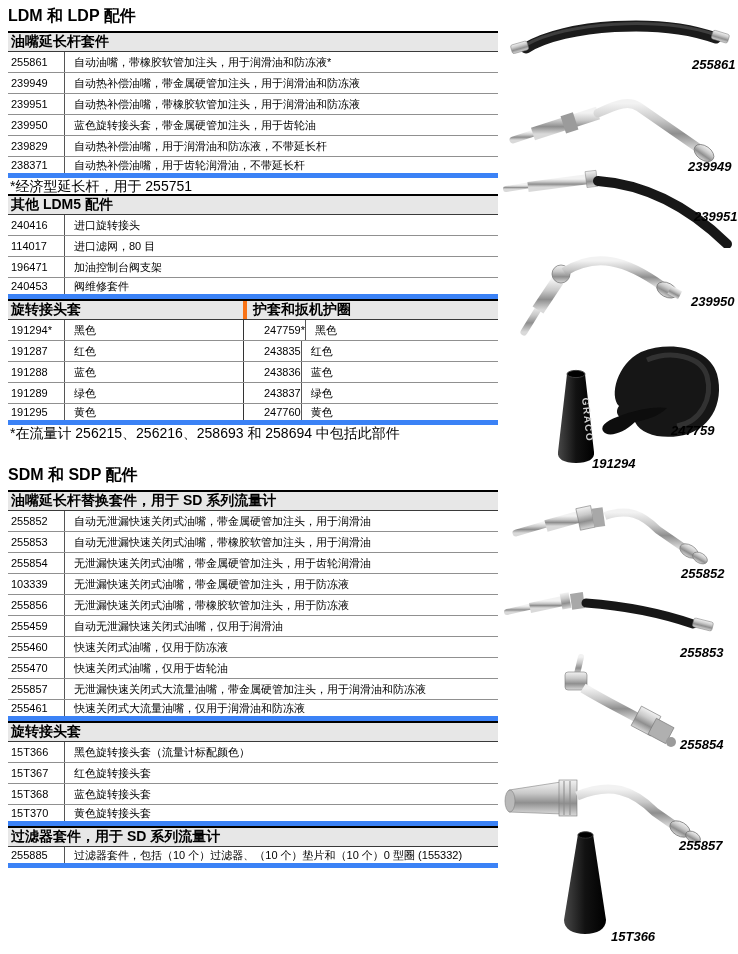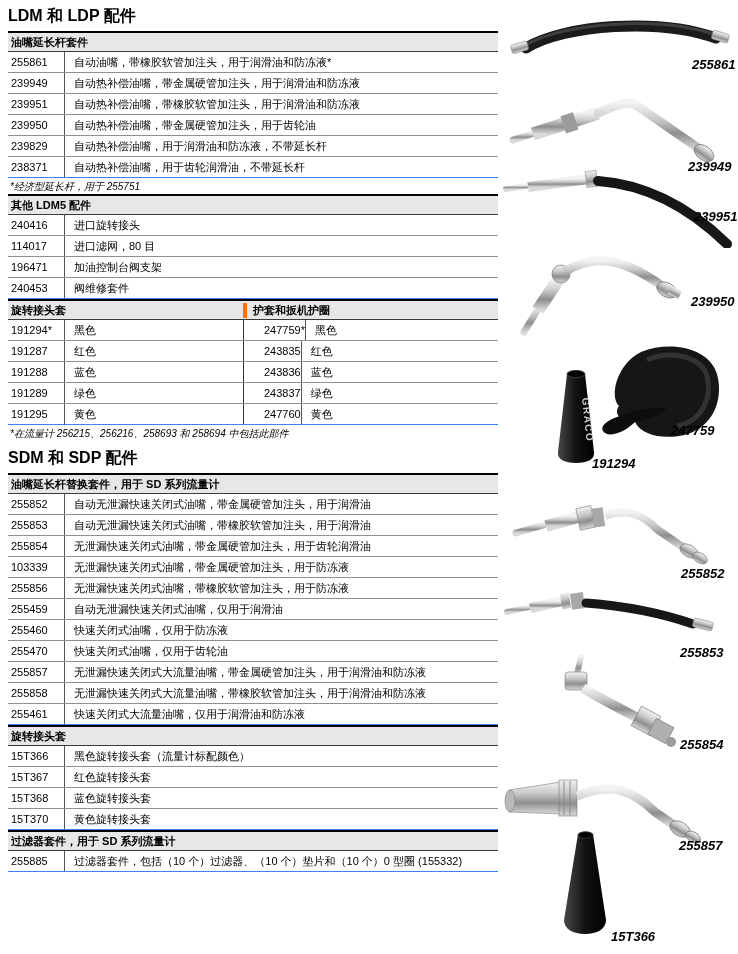--- a/index.html
+++ b/index.html
@@ -1,30 +1,30 @@
 <!DOCTYPE html>
 <html><head>
 <meta charset="utf-8">
 <style>
   * { box-sizing: border-box; }
   html,body { margin:0; padding:0; background:#fff; }
   body { font-family:"Liberation Sans","DejaVu Sans",sans-serif; color:#000; }
   .page { position:relative; width:738px; height:954px; background:#fff; overflow:hidden; }
   .leftcol { position:absolute; left:8px; top:6px; width:490px; }
   .title { font-size:16px; line-height:19px; font-weight:bold; margin:0 0 6px 0; }
-  .title.sdm { margin-top:7px; }
+  .title.sdm { margin-top:24px; }
   .tbl { border-top:2px solid #000; }
   .thead { height:19px; background:#e7e7e7; border-bottom:1px solid #3a3a3a;
-           font-weight:bold; font-size:11px; display:flex; align-items:center; padding-left:3px; }
+           font-weight:bold; font-size:14px; display:flex; align-items:center; padding-left:3px; }
   .row { height:21px; display:flex; align-items:stretch; border-bottom:1px solid #909090; font-size:11px; }
   .row > span { display:flex; align-items:center; }
-  .tbl .row:last-child { border-bottom:1px solid #3b82f6; }
+  .tbl .row:last-child { border-bottom:5px solid #3b82f6; }
   .part { flex:0 0 56px; padding-left:3px; }
   .desc { flex:1; border-left:1px solid #555; padding-left:9px; }
-  .fnote { font-size:10px; font-style:italic; padding:4px 0 3px 2px; line-height:9px; }
+  .fnote { font-size:14px; padding:4px 0 3px 2px; line-height:9px; }
   
   .thead4 { padding-left:0; }
   .hl { flex:0 0 235px; display:flex; align-items:center; padding-left:3px; }
   .hr { flex:1; border-left:4px solid #f97316; display:flex; align-items:center; padding-left:6px; }
   .c1 { flex:0 0 56px; padding-left:3px; }
   .c2 { flex:0 0 179px; border-left:1px solid #555; padding-left:9px; }
   .c3 { flex:0 0 56px; border-left:1px solid #333; padding-left:20px; }
   .c4 { flex:1; border-left:1px solid #555; padding-left:9px; }
   
   .figs { position:absolute; left:498px; top:0; width:240px; height:954px; }
@@ -49,21 +49,21 @@
       <div class="row">
         <span class="part">239949</span>
         <span class="desc">自动热补偿油嘴，带金属硬管加注头，用于润滑油和防冻液</span>
       </div>
       <div class="row">
         <span class="part">239951</span>
         <span class="desc">自动热补偿油嘴，带橡胶软管加注头，用于润滑油和防冻液</span>
       </div>
       <div class="row">
         <span class="part">239950</span>
-        <span class="desc">自动热补偿油嘴，带金属硬管加注头，用于齿轮油</span>
+        <span class="desc">蓝色旋转接头套，带金属硬管加注头，用于齿轮油</span>
       </div>
       <div class="row">
         <span class="part">239829</span>
         <span class="desc">自动热补偿油嘴，用于润滑油和防冻液，不带延长杆</span>
       </div>
       <div class="row">
         <span class="part">238371</span>
         <span class="desc">自动热补偿油嘴，用于齿轮润滑油，不带延长杆</span>
       </div>
     </div>
@@ -159,24 +159,20 @@
         <span class="part">255460</span>
         <span class="desc">快速关闭式油嘴，仅用于防冻液</span>
       </div>
       <div class="row">
         <span class="part">255470</span>
         <span class="desc">快速关闭式油嘴，仅用于齿轮油</span>
       </div>
       <div class="row">
         <span class="part">255857</span>
         <span class="desc">无泄漏快速关闭式大流量油嘴，带金属硬管加注头，用于润滑油和防冻液</span>
-      </div>
-      <div class="row">
-        <span class="part">255858</span>
-        <span class="desc">无泄漏快速关闭式大流量油嘴，带橡胶软管加注头，用于润滑油和防冻液</span>
       </div>
       <div class="row">
         <span class="part">255461</span>
         <span class="desc">快速关闭式大流量油嘴，仅用于润滑油和防冻液</span>
       </div>
     </div>
 
     <div class="tbl">
       <div class="thead">旋转接头套</div>
       <div class="row">

